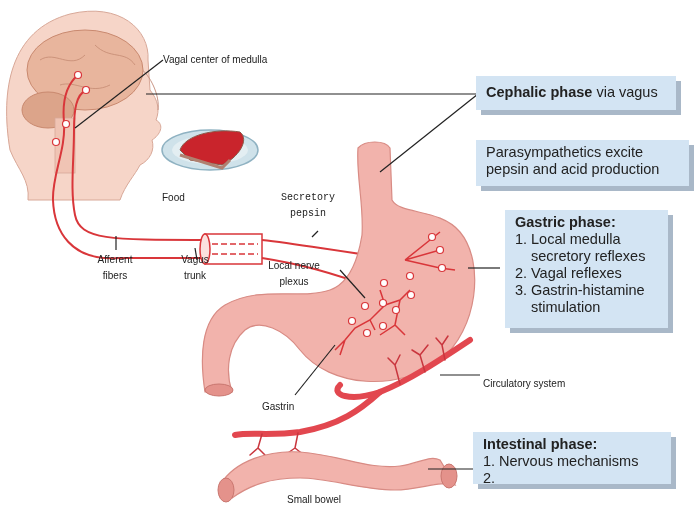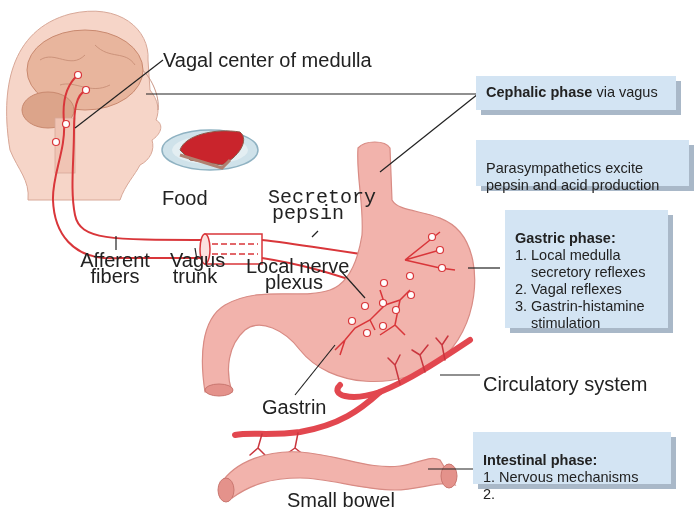--- a/index.html
+++ b/index.html
@@ -1,22 +1,22 @@
 <!DOCTYPE html>
 <html><head>
 <meta charset="utf-8">
 <style>
   html, body { margin:0; padding:0; background:#ffffff; }
   body { width:696px; height:511px; position:relative; overflow:hidden;
          font-family:"Liberation Sans", sans-serif; color:#222; }
   #art { position:absolute; left:0; top:0; }
-  .lbl { position:absolute; font-size:20px; line-height:16px; color:#222; white-space:nowrap; }
+  .lbl { position:absolute; font-size:10px; line-height:16px; color:#222; white-space:nowrap; }
   .lbl.c { text-align:center; }
   .box { position:absolute; background:#d3e4f3; box-shadow:5px 5px 0 #a9b8c8;
-         font-size:14.5px; line-height:17px; color:#222; padding:20px 10px; box-sizing:border-box; }
+         font-size:14.5px; line-height:17px; color:#222; padding:4px 10px; box-sizing:border-box; }
   .box b { font-weight:bold; }
   .box .item { display:flex; }
   .box .num { width:16px; flex:none; }
 </style>
 </head>
 <body>
 
 <svg id="art" width="696" height="511" viewBox="0 0 696 511">
 
   <g>

